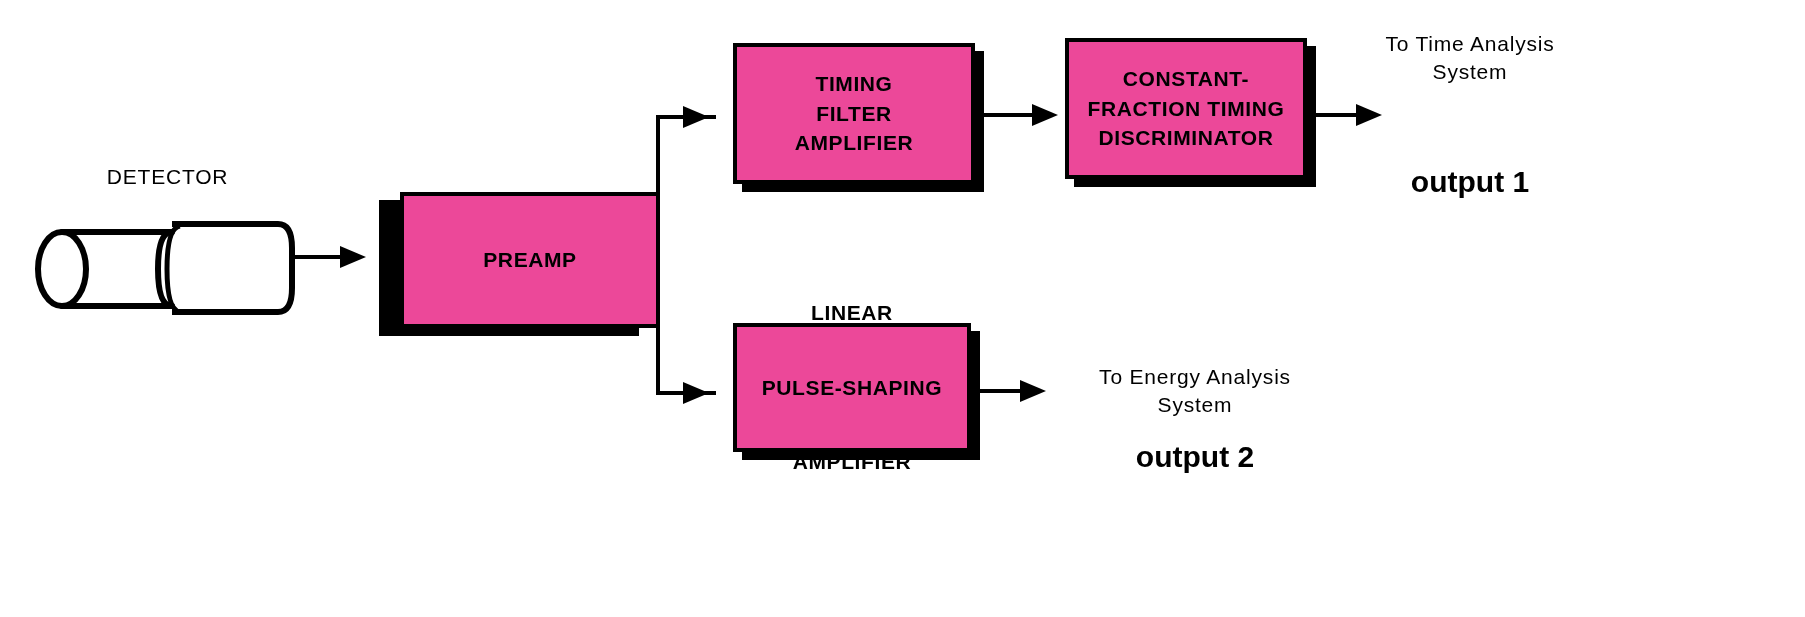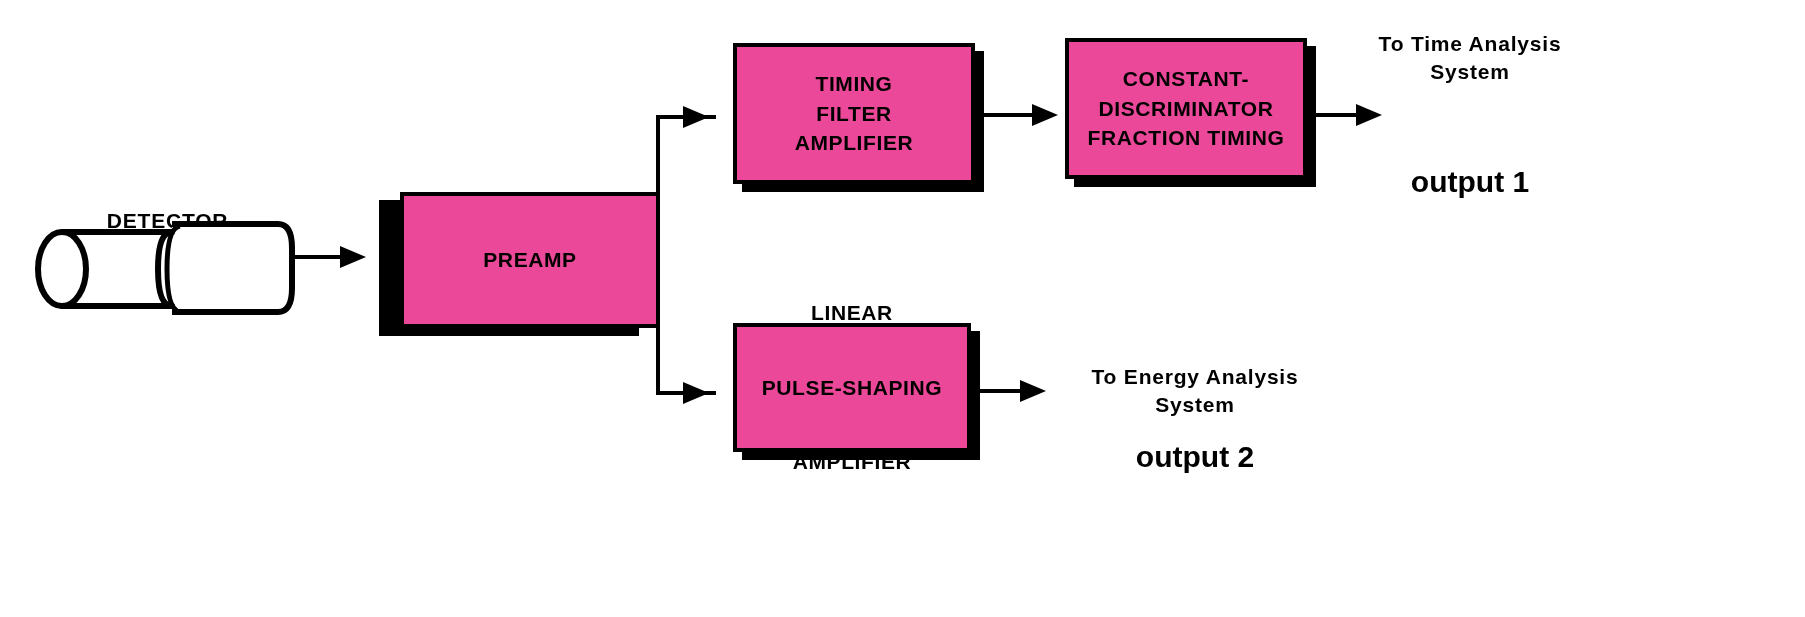--- a/index.html
+++ b/index.html
@@ -47,21 +47,21 @@
     width:0;height:0;
     border-top:11px solid transparent;
     border-bottom:11px solid transparent;
     border-left:26px solid #000;
     z-index:4;
   }
 
   
   .lbl-bold{
     position:absolute;
-    font-weight:bold;
+    font-weight:normal;
     font-size:21px;
     letter-spacing:0.8px;
     color:#000;
     text-align:center;
     line-height:1.35;
     white-space:pre-line;
   }
   .lbl-plain{
     position:absolute;
     font-weight:700;
@@ -72,21 +72,21 @@
   }
 
   
   #detector-shape{position:absolute;left:20px;top:212px;z-index:3;}
 </style>
 </head>
 <body>
 
 <div id="root">
 
-  <div class="lbl-bold" style="left:95px;top:163px;width:145px;margin-top:44px;">DETECTOR</div>
+  <div class="lbl-bold" style="left:95px;top:163px;width:145px;">DETECTOR</div>
 
   <svg id="detector-shape" width="275" height="110" viewBox="0 0 275 110">
 
     <path d="M152 12 L258 12 Q272 12 272 36 L272 76 Q272 100 258 100 L152 100" fill="#ffffff" stroke="#000000" stroke-width="6" stroke-linejoin="round"></path>
 
     <path d="M42 20 L152 20" fill="none" stroke="#000000" stroke-width="6" stroke-linecap="round"></path>
     <path d="M42 94 L152 94" fill="none" stroke="#000000" stroke-width="6" stroke-linecap="round"></path>
 
     <ellipse cx="42" cy="57" rx="24" ry="37" fill="#ffffff" stroke="#000000" stroke-width="6"></ellipse>
 
@@ -117,22 +117,22 @@
     <div class="line">FILTER</div>
     <div class="line">AMPLIFIER</div>
   </div>
 
   <div class="hline" style="left:975px;top:113px;width:68px;"></div>
   <div class="arrow" style="left:1032px;top:104px;"></div>
 
   <div class="box-shadow" style="left:1074px;top:46px;width:242px;height:141px;"></div>
   <div class="box" style="left:1065px;top:38px;width:242px;height:141px;">
     <div class="line">CONSTANT-</div>
+    <div class="line">FRACTION TIMING</div>
     <div class="line">DISCRIMINATOR</div>
-    <div class="line">FRACTION TIMING</div>
   </div>
 
   <div class="hline" style="left:1307px;top:113px;width:68px;"></div>
   <div class="arrow" style="left:1356px;top:104px;"></div>
 
   <div class="lbl-bold" style="left:1330px;top:30px;width:280px;">To Time Analysis
 System</div>
 
   <div class="lbl-plain" style="left:1330px;top:165px;width:280px;">output 1</div>
 

